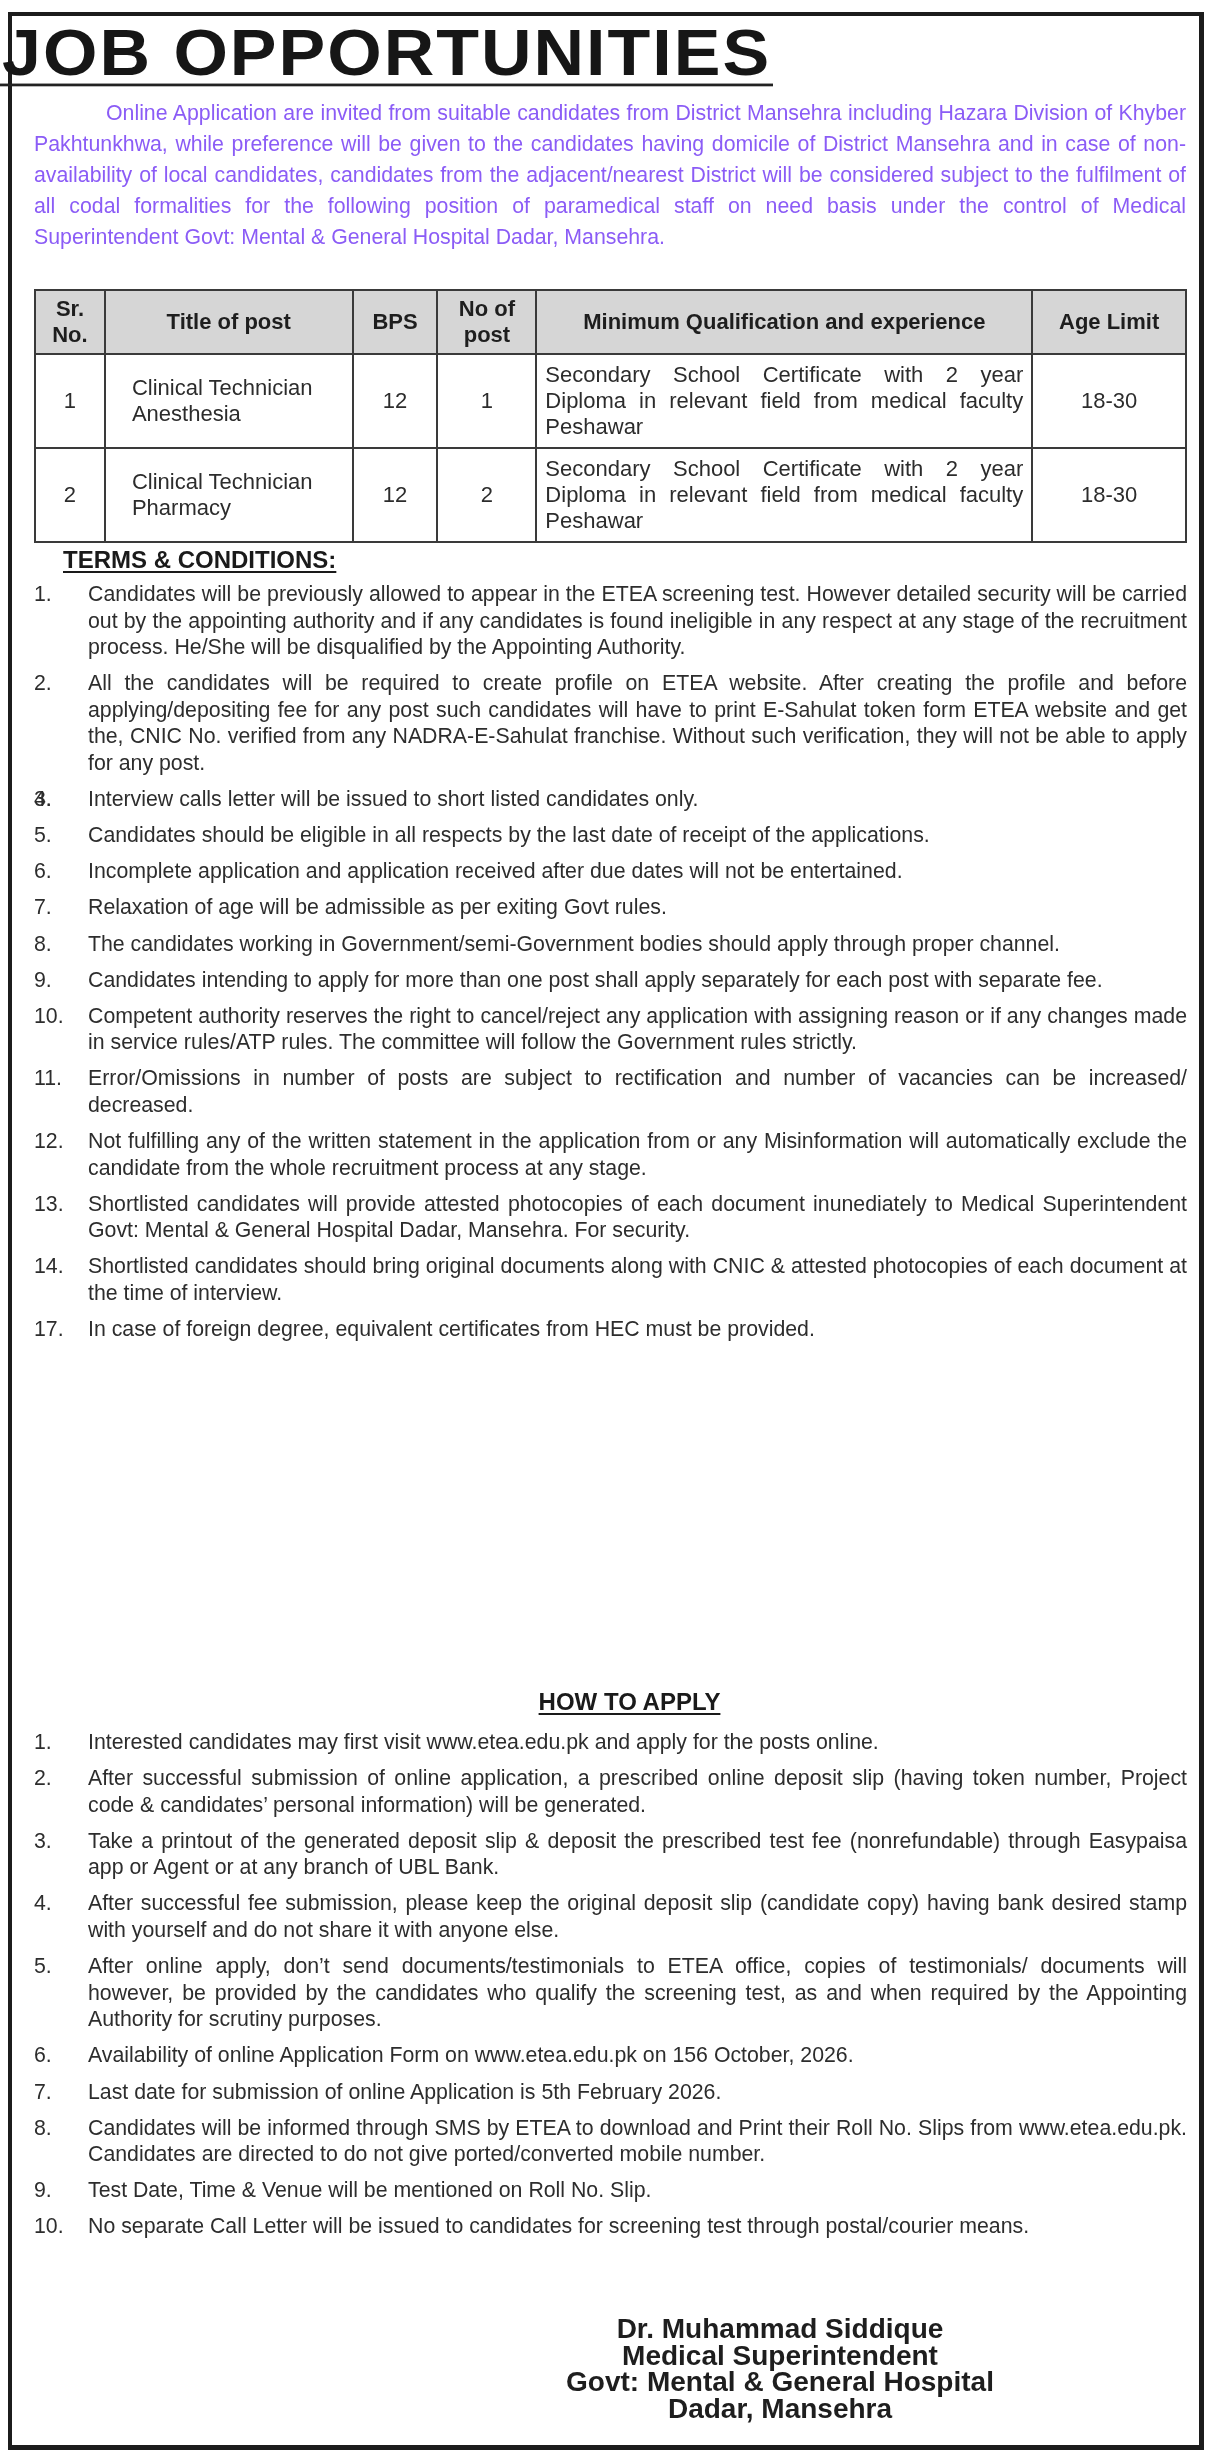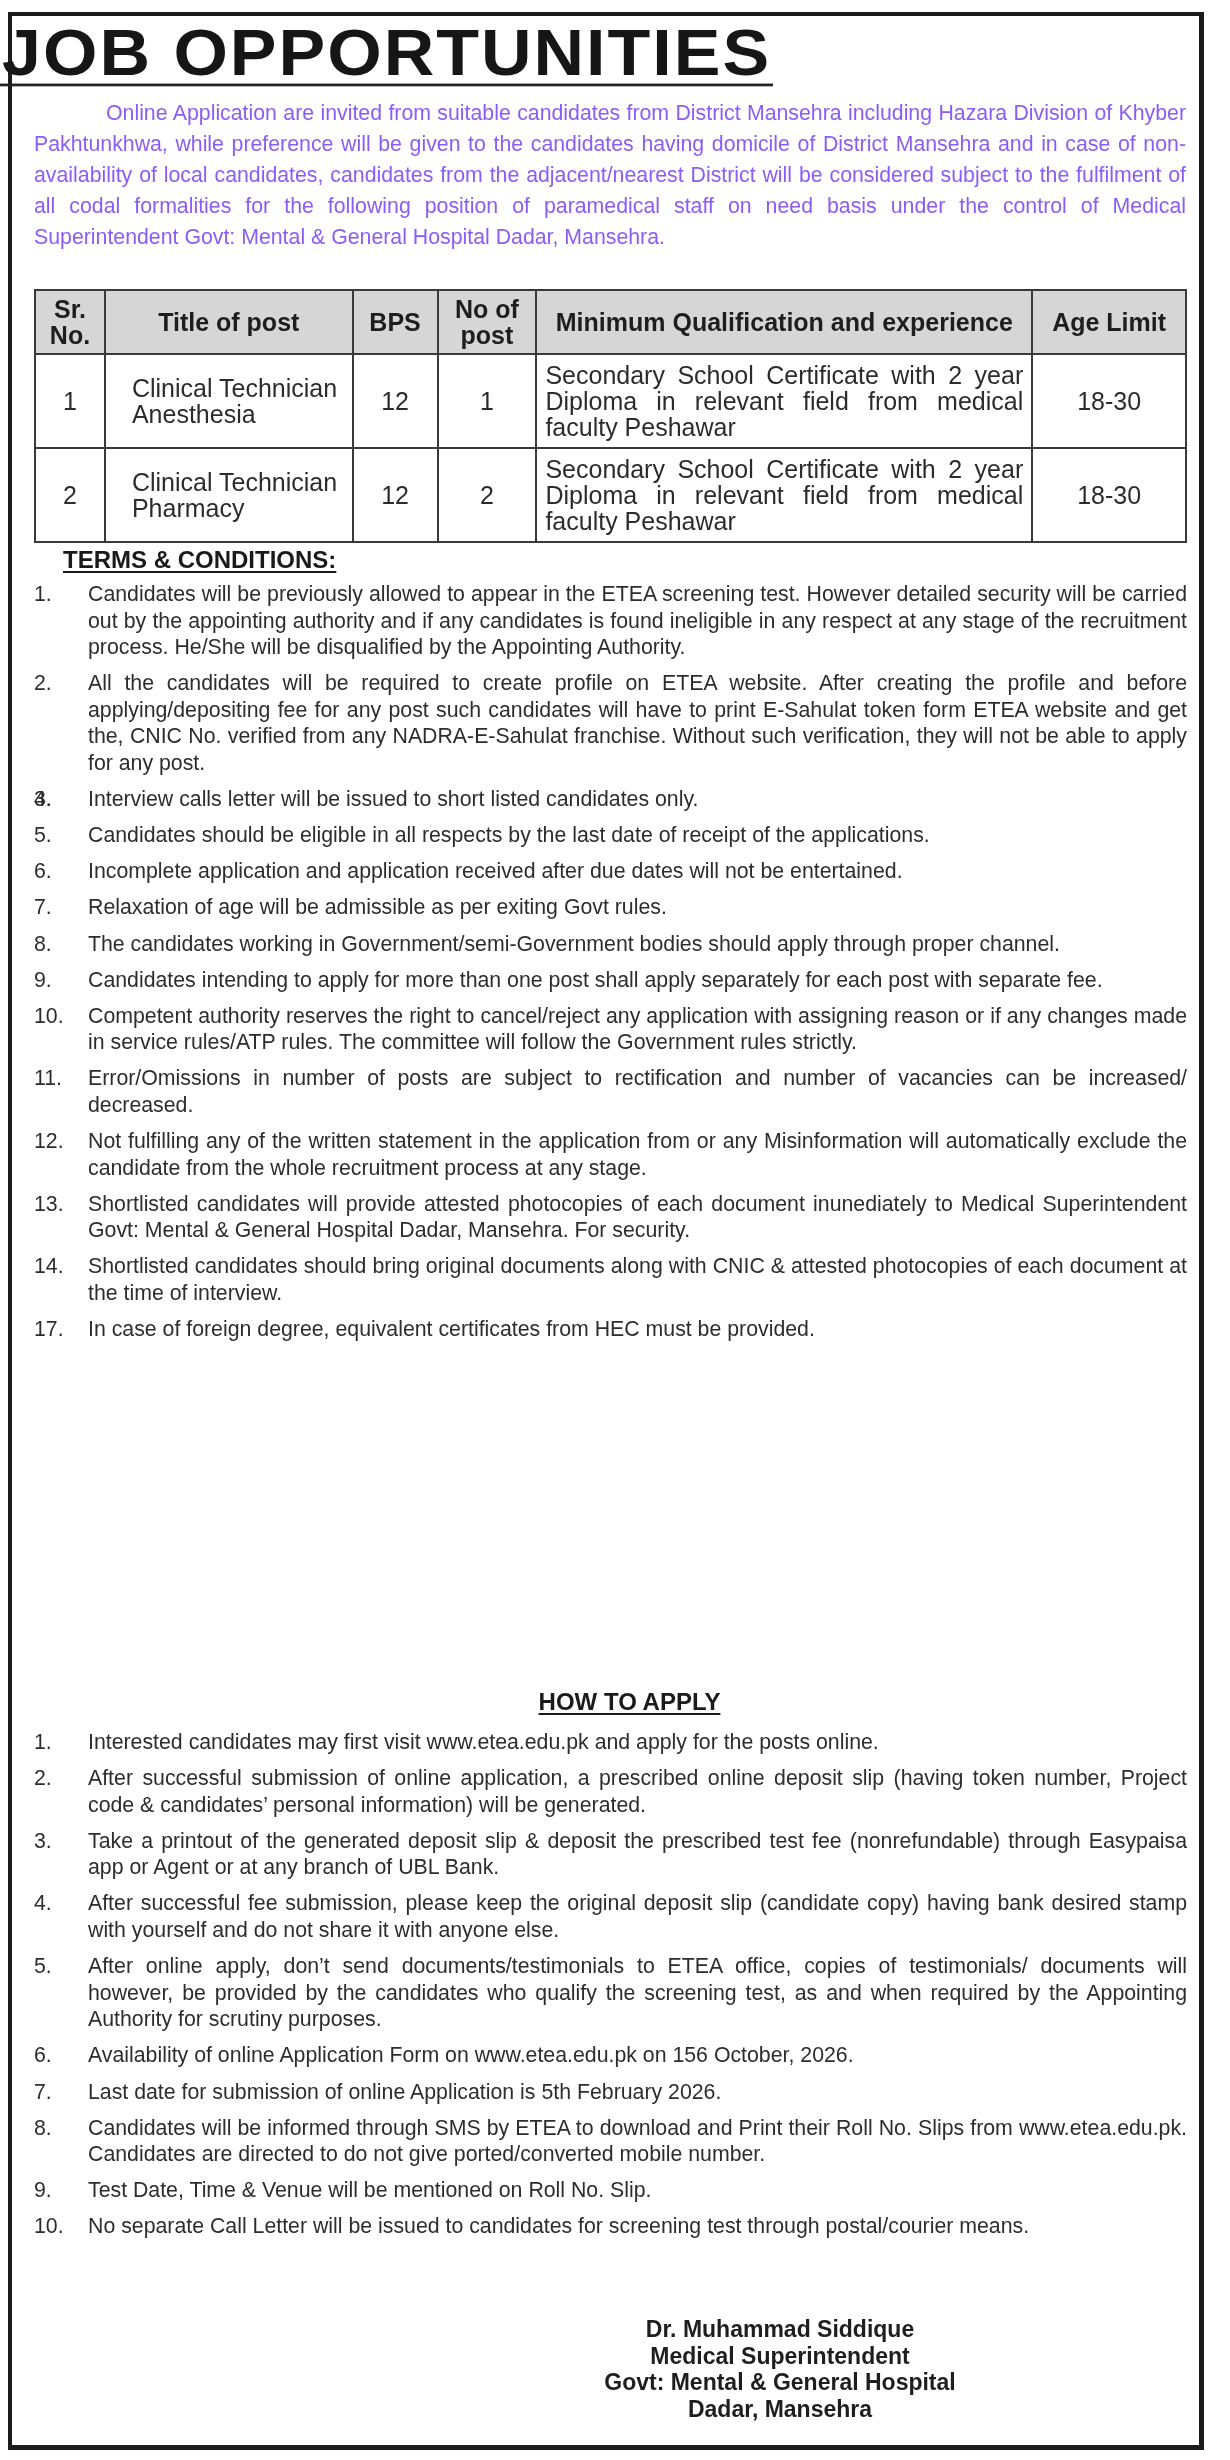--- a/index.html
+++ b/index.html
@@ -7,34 +7,34 @@
          font-family: "Liberation Sans", sans-serif; color: #2a2a2a; }
   .frame { position: absolute; left: 8px; top: 12px; width: 1196px; height: 2438px;
            border: 4px solid #1c1c1c; box-sizing: border-box; border-right-width: 5px; border-bottom-width: 5px; }
   .title { position: absolute; left: 0; right: 0; top: 22px; text-align: left; }
   .title span { display: inline-block; font-family: "Liberation Sans", sans-serif; font-weight: 900;
                 font-size: 70px; line-height: 62px; letter-spacing: 2px; color: #161616;
                 border-bottom: 3px solid #222; padding: 0 2px 2px; transform: scaleY(0.92); }
   .intro { position: absolute; left: 34px; width: 1152px; top: 98px; font-size: 21.3px; line-height: 31px;
            text-align: justify; text-indent: 72px; color: #8b5cf6; }
   table.posts { position: absolute; left: 34px; top: 289px; width: 1153px; border-collapse: collapse;
-                font-size: 25px; color: #2c2c2c; }
+                font-size: 22px; color: #2c2c2c; }
   table.posts th, table.posts td { border: 2px solid #3a3a3a; padding: 0 6px; vertical-align: middle; }
   table.posts th { background: #d6d6d6; font-weight: bold; height: 62px; line-height: 26px; text-align: center; color: #1e1e1e; }
   table.posts td { height: 88px; line-height: 26px; text-align: center; }
   table.posts td.title-cell { text-align: left; padding-left: 26px; }
   table.posts td.qual { text-align: justify; text-align-last: left; padding: 2px 8px; }
   .section-head { position: absolute; font-weight: 900; font-size: 24px; color: #1a1a1a;
                   text-decoration: underline; text-decoration-thickness: 2px; text-underline-offset: 3px; margin-left: 29px; }
   .list { position: absolute; left: 34px; width: 1153px; margin: 0; padding: 0; list-style: none;
           font-size: 21.3px; line-height: 26.6px; color: #2d2d2d; }
   .list li { position: relative; padding-left: 54px; text-align: justify; margin-bottom: 9.5px; }
   .list li .num { position: absolute; left: 0; top: 0; }
   .signature { position: absolute; left: 560px; width: 440px; top: 2316px; text-align: center;
-               font-weight: bold; font-size: 23px; line-height: 26.6px; color: #1e1e1e; }
+               font-weight: bold; font-size: 28px; line-height: 26.6px; color: #1e1e1e; }
 </style>
 </head>
 <body>
 
 <div class="frame"></div>
 
 <div class="title">
   <span>JOB OPPORTUNITIES</span>
 </div>
 

